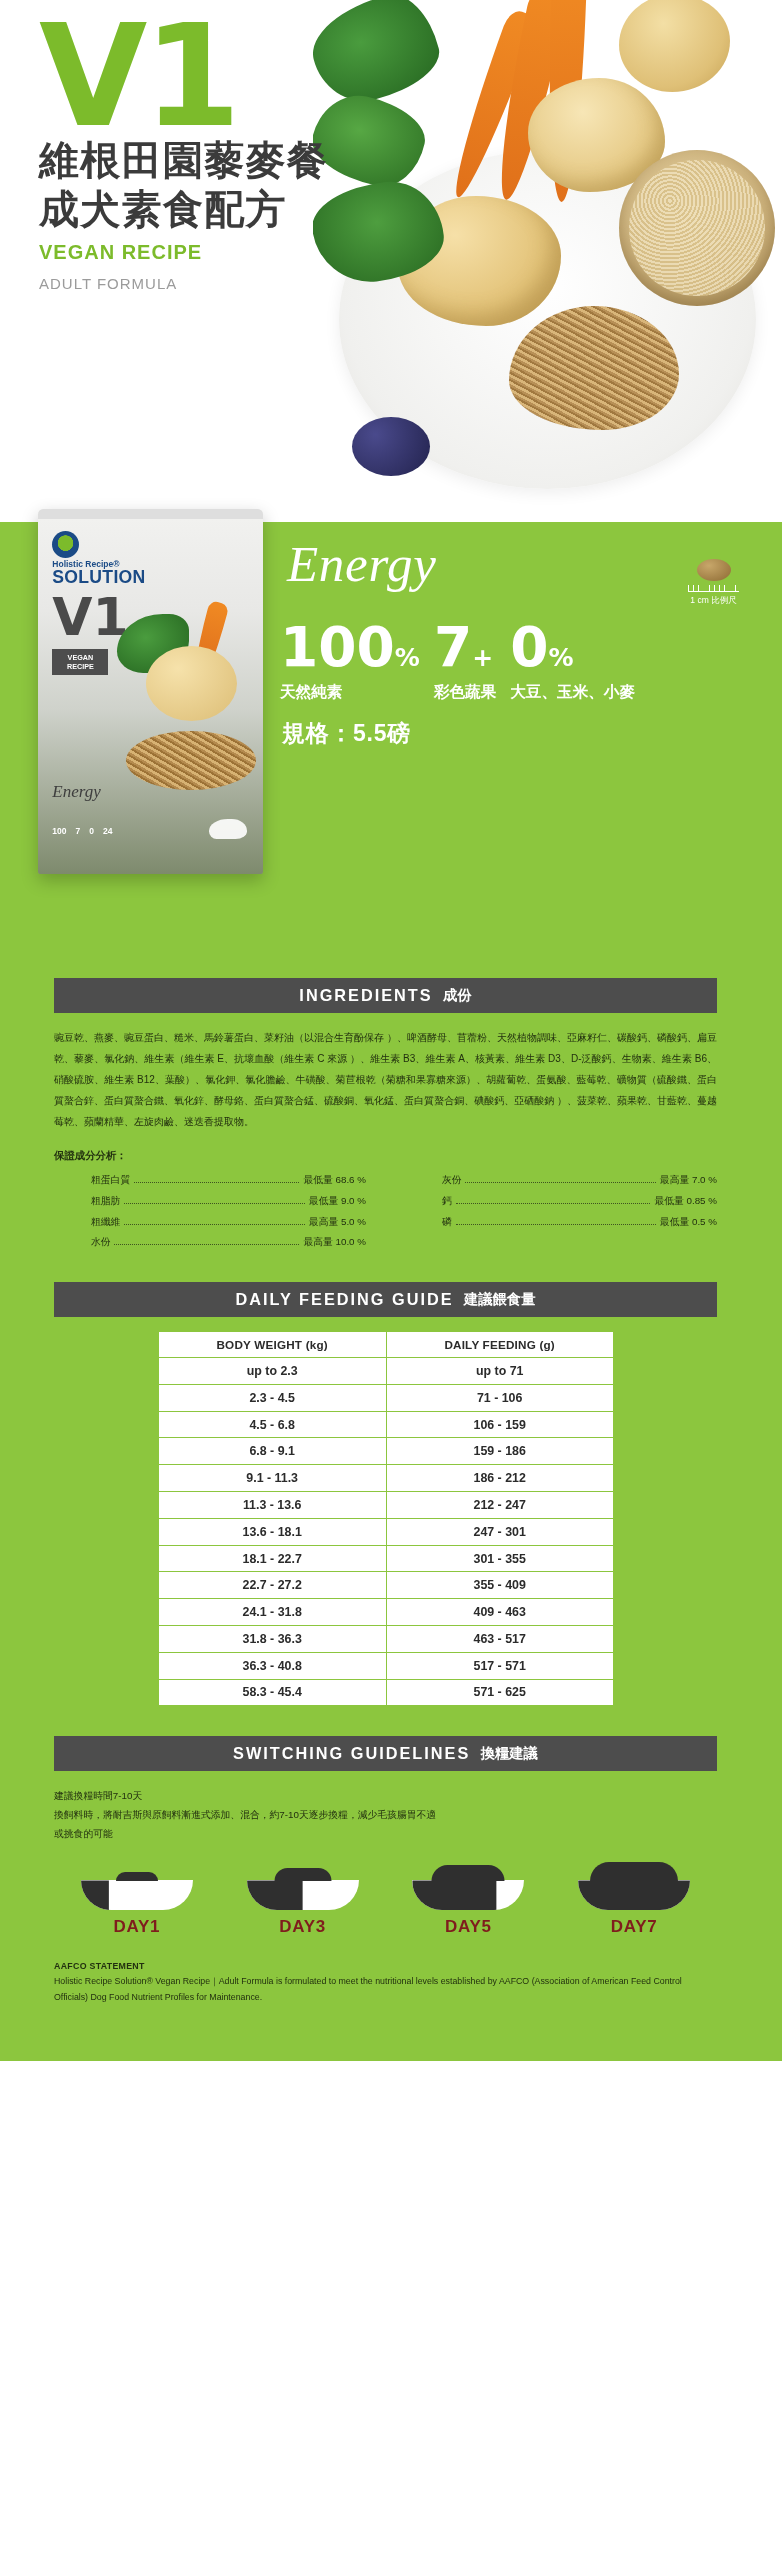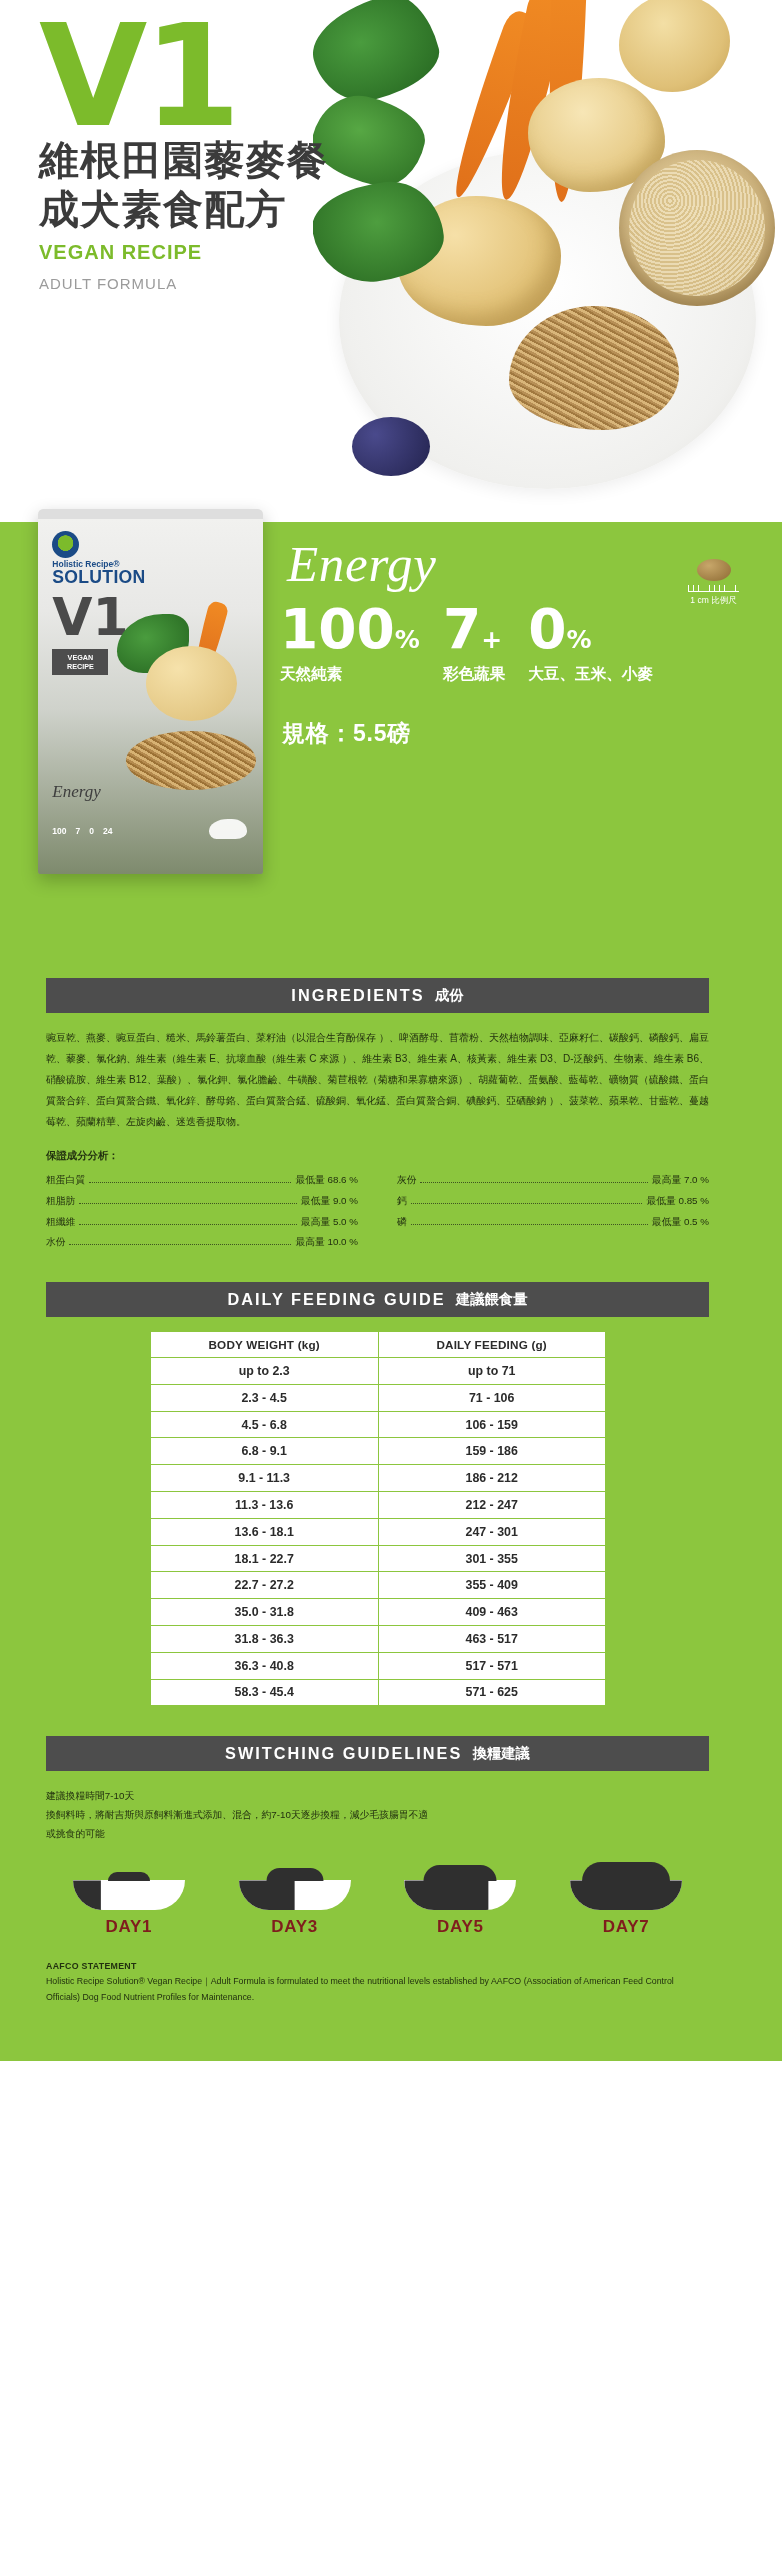--- a/index.html
+++ b/index.html
@@ -52,36 +52,36 @@
   .pp-potato{position:absolute;left:26px;top:39px;width:91px;height:75px;background:radial-gradient(ellipse at 35% 30%,#f6e2ab,#dcbd75);border-radius:50%;}
   .pp-leaf{position:absolute;left:-2.6px;top:6.5px;width:72px;height:59px;background:radial-gradient(ellipse at 40% 40%,#4a9c3e,#24641f);border-radius:70% 30% 60% 40%;}
   .pp-carrot{position:absolute;left:78px;top:-6.5px;width:19.6px;height:91px;background:linear-gradient(180deg,#f08a23,#d9661a);border-radius:40% 40% 50% 50%/10% 10% 90% 90%;transform:rotate(15deg);}
   .pp-grain{position:absolute;left:6.5px;top:124px;width:130px;height:59px;border-radius:50%;background:repeating-linear-gradient(30deg,#b48a4e 0 2px,#d7b273 2px 4.6px,#9c7236 4.6px 6.5px);}
 
   .energy-script{position:absolute;left:287px;top:13px;font-family:"Liberation Serif",serif;font-style:italic;font-size:51px;color:#ffffff;letter-spacing:0.7px;}
   .ruler{position:absolute;right:43px;top:37px;text-align:center;color:#ffffff;font-size:8.5px;}
   .kibble{width:34px;height:22px;margin:0 auto 3.9px;border-radius:50%;background:radial-gradient(ellipse at 35% 30%,#c8a76a,#8d6a33);}
   .ruler-bar{width:51px;height:6.5px;margin:0 auto 2.6px;background:repeating-linear-gradient(90deg,#fff 0 0.7px,transparent 0.7px 5.2px);border-bottom:1.3px solid #fff;}
 
-  .claims{position:absolute;left:280px;top:83px;display:flex;align-items:center;gap:23px;color:#ffffff;}
+  .claims{position:absolute;left:280px;top:101px;display:flex;align-items:center;gap:14px;color:#ffffff;}
   .claim .num{font-size:55px;font-weight:bold;line-height:.9;font-family:"DejaVu Sans",sans-serif;}
   .claim .num small{font-size:25px;}
   .claim .cap{margin-top:9px;font-size:15.6px;font-weight:bold;color:#ffffff;}
   .spec{position:absolute;left:282px;top:196px;font-size:23px;font-weight:bold;color:#ffffff;letter-spacing:0.7px;}
 
   
-  .content{position:relative;width:739px;background:#8cc63e;padding:0 8px 39px;}
+  .content{position:relative;width:739px;background:#8cc63e;padding:0 16px 39px;}
   .sec-head{position:relative;margin:0 38px 14.3px;height:35px;background:#4d4d4d;color:#ffffff;display:flex;align-items:center;justify-content:center;gap:10.4px;}
   .sec-head .en{font-size:16.3px;font-weight:bold;letter-spacing:2px;}
   .sec-head .cn{font-size:14.3px;font-weight:bold;}
   .panel{margin:0 38px;color:#1f2a12;}
   .ing-text{font-size:10px;line-height:2.1;text-align:justify;color:#22310f;}
   .ana-title{margin-top:17px;font-size:10.4px;font-weight:bold;color:#22310f;}
   .ana-grid{margin-top:6.5px;display:grid;grid-template-columns:1fr 1fr;gap:1.3px 39px;}
-  .ana-row{display:flex;align-items:baseline;font-size:9.8px;color:#22310f;line-height:2;}
+  .ana-row{display:flex;align-items:baseline;font-size:9.8px;color:#22310f;line-height:2;margin-left:37px;}
   .ana-row .nm{white-space:nowrap;}
   .ana-row .dots{flex:1;border-bottom:1.3px dotted #3f5421;margin:0 3.9px 3.3px;}
   .ana-row .vl{white-space:nowrap;}
   .foot-row{margin-top:14.3px;display:flex;justify-content:space-between;font-size:9.8px;color:#22310f;padding-right:78px;}
 
   
   .table-wrap{margin:0 auto;width:456px;}
   table{border-collapse:collapse;width:100%;}
   th,td{border:1.3px solid #8cc63e;background:#ffffff;color:#2b2b2b;text-align:center;font-size:12.4px;font-weight:bold;padding:5.9px 2.6px;}
   th{font-size:11.7px;letter-spacing:0.2px;}
@@ -294,21 +294,21 @@
                 </tr>
                 <tr>
                   <td>18.1 - 22.7</td>
                   <td>301 - 355</td>
                 </tr>
                 <tr>
                   <td>22.7 - 27.2</td>
                   <td>355 - 409</td>
                 </tr>
                 <tr>
-                  <td>35.0 - 31.8</td>
+                  <td>24.1 - 31.8</td>
                   <td>409 - 463</td>
                 </tr>
                 <tr>
                   <td>31.8 - 36.3</td>
                   <td>463 - 517</td>
                 </tr>
                 <tr>
                   <td>36.3 - 40.8</td>
                   <td>517 - 571</td>
                 </tr>

